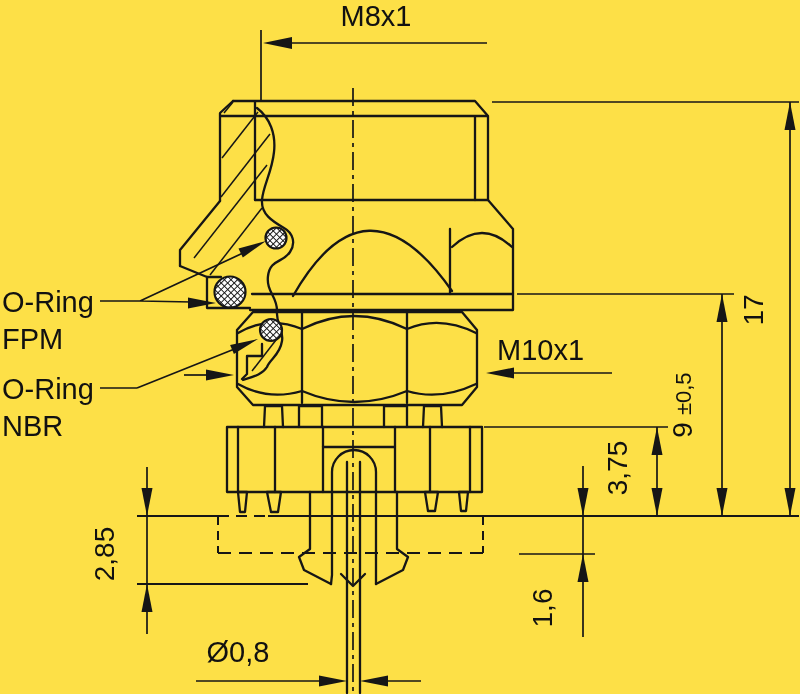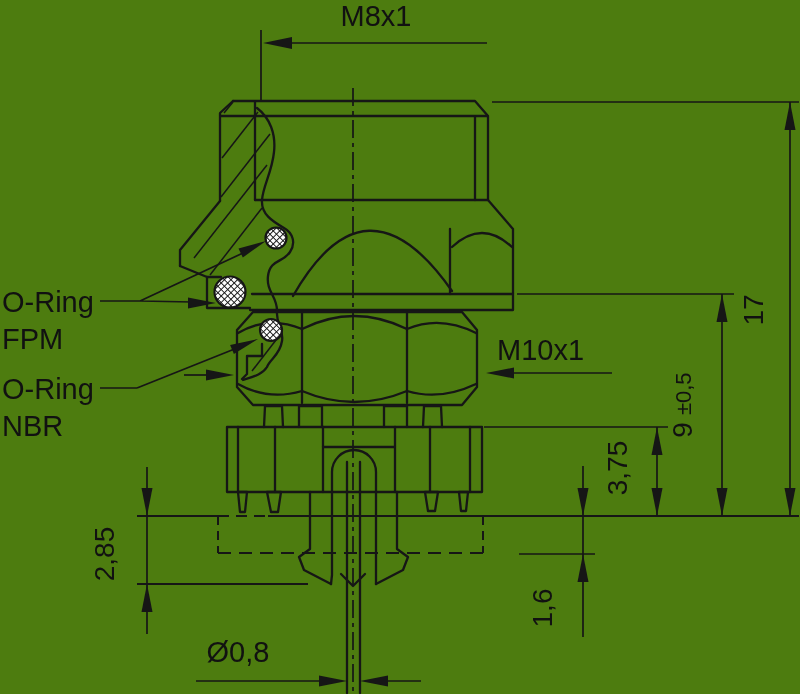--- a/index.html
+++ b/index.html
@@ -1,16 +1,16 @@
 <!DOCTYPE html>
 <html><head>
 <meta charset="utf-8">
 <style>
   html,body{margin:0;padding:0;background:#fff;}
-  .stage{width:800px;height:694px;position:relative;background:#4d7c0f;overflow:hidden;
+  .stage{width:800px;height:694px;position:relative;background:#fde047;overflow:hidden;
          font-family:"Liberation Sans", "DejaVu Sans", sans-serif;}
   svg{display:block;}
   .ol{stroke:#161616;stroke-width:2.3;fill:none;stroke-linejoin:round;stroke-linecap:round;}
   .ml{stroke:#161616;stroke-width:2.0;fill:none;stroke-linecap:butt;}
   .tl{stroke:#161616;stroke-width:1.7;fill:none;stroke-linecap:butt;}
   .hl{stroke:#161616;stroke-width:1.5;fill:none;stroke-linecap:butt;}
   .ah{fill:#161616;stroke:none;}
   .oring{stroke:#161616;stroke-width:2.2;}
   text{fill:#111111;font-family:"Liberation Sans","DejaVu Sans",sans-serif;}
   .lbl{font-size:29px;}

